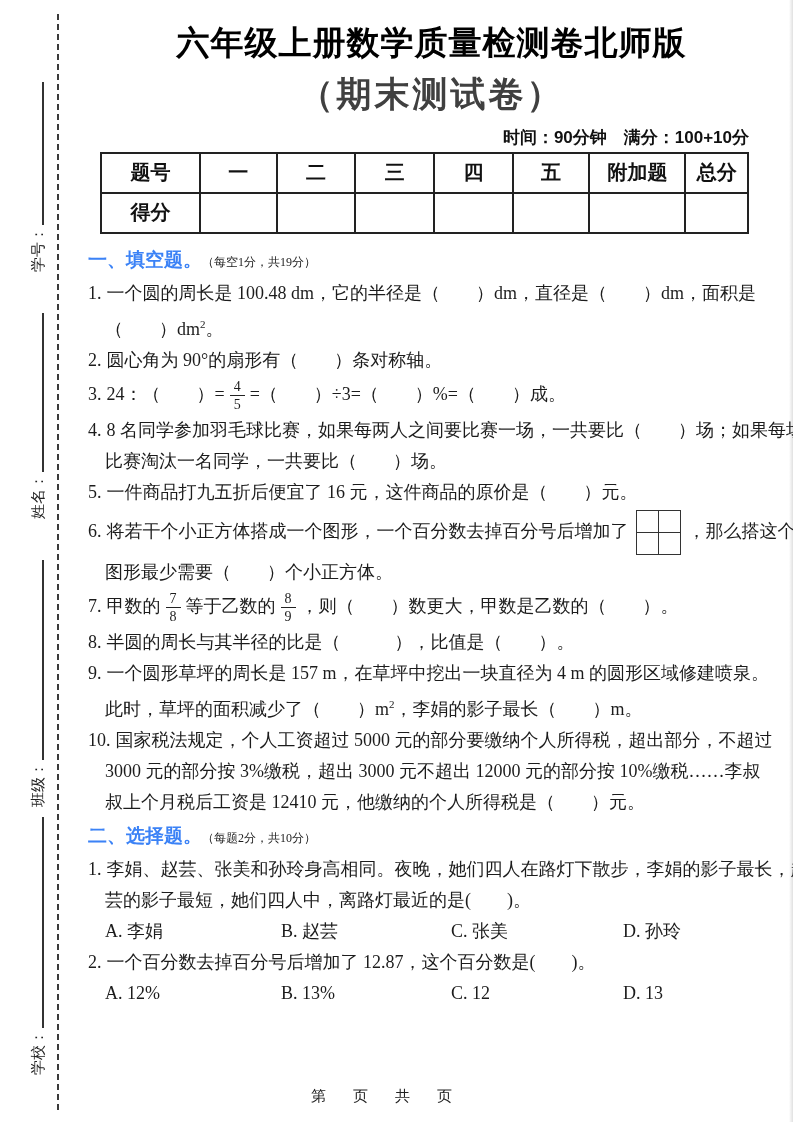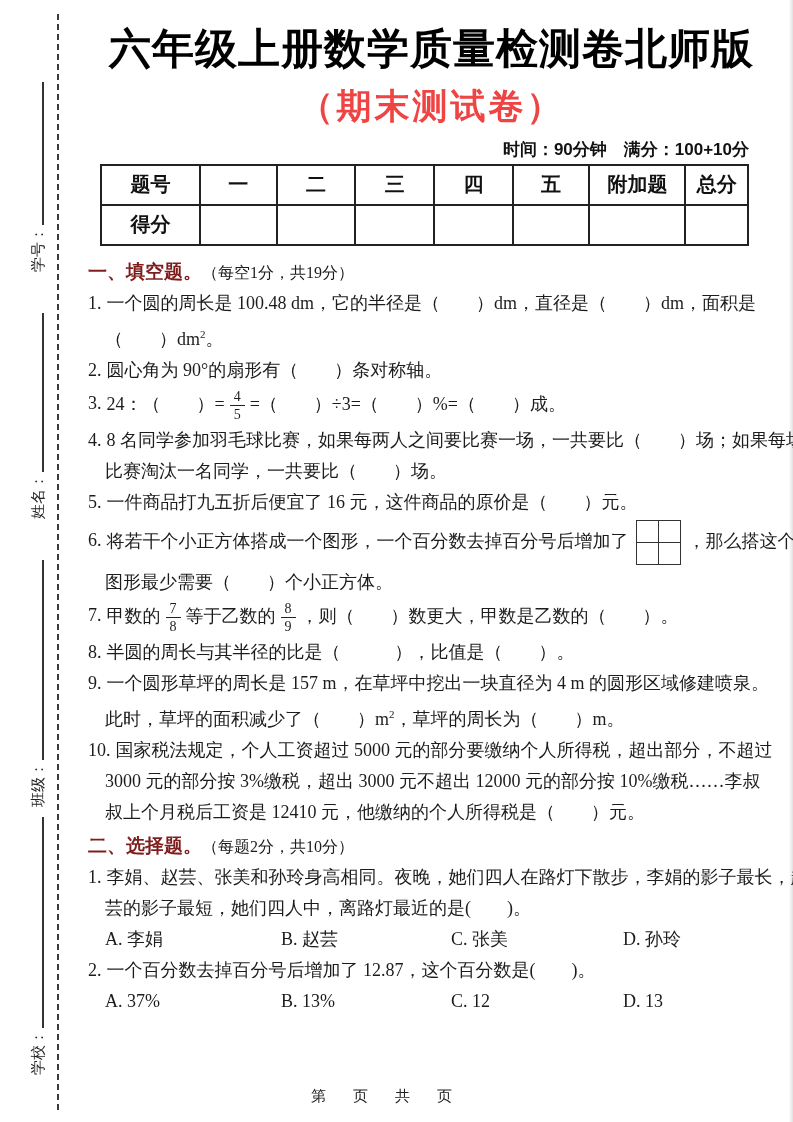--- a/index.html
+++ b/index.html
@@ -27,27 +27,27 @@
     font-size: 15px; color:#222; white-space:nowrap;
   }
   .sb-label { line-height: 20px; }
   .sb-line { flex:1; border-bottom: 2px solid #333; margin: 0 0 4px 2px; }
 
   
   .content { position:absolute; left:88px; top:0; width:687px; }
   .exam-title {
     margin-top: 22px; text-align:center;
     font-family: "Liberation Sans", "DejaVu Sans", sans-serif;
-    font-weight: 700; font-size: 42px; line-height: 1.3; color:#000;
+    font-weight: 700; font-size: 33px; line-height: 1.3; color:#000;
     letter-spacing: 1px; white-space: nowrap;
   }
   .exam-subtitle {
     margin-top: 6px; text-align:center;
     font-family: "Liberation Sans", "DejaVu Sans", sans-serif;
-    font-weight: 700; font-size: 35px; color:#ef4444; letter-spacing: 3px;
+    font-weight: 700; font-size: 35px; color:#404040; letter-spacing: 3px;
   }
   .info-line {
     margin-top: 8px; text-align:right; padding-right: 26px;
     font-family: "Liberation Sans", "DejaVu Sans", sans-serif;
     font-size: 17px; font-weight: 600; color:#111;
   }
   table.score-table {
     margin: 3px 0 0 12px; width: 649px;
     border-collapse: collapse; table-layout: fixed;
   }
@@ -56,22 +56,22 @@
     font-family: "Liberation Sans", "DejaVu Sans", sans-serif;
     font-weight: 600; font-size: 20px; color:#111;
   }
   .c0{width:98px}.c1{width:76px}.c2{width:78px}.c3{width:78px}
   .c4{width:78px}.c5{width:76px}.c6{width:95px}.c7{width:62px}
 
   
   .questions-area { margin-top: 10px; font-size: 18px; line-height: 31px; }
   .sec-heading { white-space:nowrap; margin-top: 2px; }
   .sec-bold { font-family:"Liberation Sans","DejaVu Sans",sans-serif;
-    font-weight:700; font-size: 19px; color:#7f1d1d; }
-  .sec-note { font-size: 16px; font-family: Liberation Serif, serif; }
+    font-weight:700; font-size: 19px; color:#3b82f6; }
+  .sec-note { font-size: 12px; font-family: Liberation Serif, serif; }
   .question { margin: 0; }
   .qline { white-space: nowrap; }
   .qline.cont { padding-left: 17px; }
   .qnum { margin-right: 5px; }
   .frac { display:inline-block; vertical-align: middle; text-align:center;
     font-size: 14px; line-height: 17px; margin: 2px 5px; }
   .frac .num { display:block; border-bottom: 1.5px solid #222; padding: 0 4px; }
   .frac .den { display:block; }
   sup.qsup { font-size: 11px; }
   .grid2x2 { display:inline-block; position:relative; width:45px; height:45px;
@@ -168,42 +168,42 @@
           <div class="qline cont"><span>图形最少需要（　　）个小正方体。</span></div>
         </div>
         <div class="question">
           <div class="qline"><span class="qnum">7.</span><span>甲数的</span><span class="frac"><span class="num">7</span><span class="den">8</span></span><span>等于乙数的</span><span class="frac"><span class="num">8</span><span class="den">9</span></span><span>，则（　　）数更大，甲数是乙数的（　　）。</span></div>
         </div>
         <div class="question">
           <div class="qline"><span class="qnum">8.</span><span>半圆的周长与其半径的比是（　　　），比值是（　　）。</span></div>
         </div>
         <div class="question">
           <div class="qline"><span class="qnum">9.</span><span>一个圆形草坪的周长是 157 m，在草坪中挖出一块直径为 4 m 的圆形区域修建喷泉。</span></div>
-          <div class="qline cont"><span>此时，草坪的面积减少了（　　）m</span><sup class="qsup">2</sup><span>，草坪的周长为（　　）m。</span></div>
+          <div class="qline cont"><span>此时，草坪的面积减少了（　　）m</span><sup class="qsup">2</sup><span>，李娟的影子最长（　　）m。</span></div>
         </div>
         <div class="question">
           <div class="qline"><span class="qnum">10.</span><span>国家税法规定，个人工资超过 5000 元的部分要缴纳个人所得税，超出部分，不超过</span></div>
           <div class="qline cont"><span>3000 元的部分按 3%缴税，超出 3000 元不超出 12000 元的部分按 10%缴税……李叔</span></div>
           <div class="qline cont"><span>叔上个月税后工资是 12410 元，他缴纳的个人所得税是（　　）元。</span></div>
         </div>
         <div class="sec-heading"><span class="sec-bold">二、选择题。</span><span class="sec-note">（每题2分，共10分）</span></div>
         <div class="question">
           <div class="qline"><span class="qnum">1.</span><span>李娟、赵芸、张美和孙玲身高相同。夜晚，她们四人在路灯下散步，李娟的影子最长，赵</span></div>
           <div class="qline cont"><span>芸的影子最短，她们四人中，离路灯最近的是(　　)。</span></div>
           <div class="options-row">
             <span class="option">A. 李娟</span>
             <span class="option">B. 赵芸</span>
             <span class="option">C. 张美</span>
             <span class="option">D. 孙玲</span>
           </div>
         </div>
         <div class="question">
           <div class="qline"><span class="qnum">2.</span><span>一个百分数去掉百分号后增加了 12.87，这个百分数是(　　)。</span></div>
           <div class="options-row">
-            <span class="option">A. 37%</span>
+            <span class="option">A. 12%</span>
             <span class="option">B. 13%</span>
             <span class="option">C. 12</span>
             <span class="option">D. 13</span>
           </div>
         </div>
       </div>
   </div>
 
   <div class="page-footer">第　页　共　页</div>
 </div>

